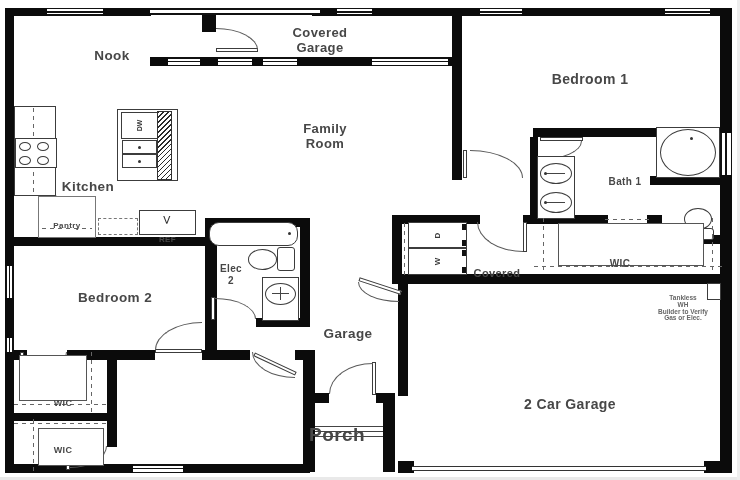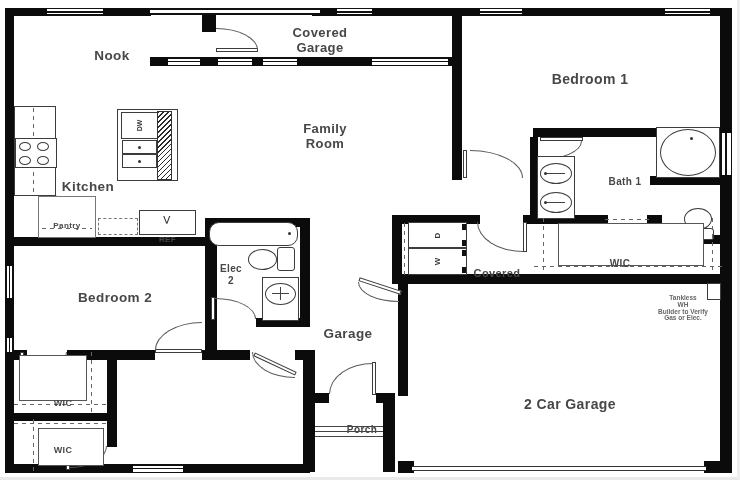--- a/index.html
+++ b/index.html
@@ -212,21 +212,21 @@
     <div>Elec</div>
     <div>2</div>
   </div>
   <div class="lab" style="left:593px;top:163px;width:64px;font-size:10px">Bath 1</div>
   <div class="lab" style="left:45px;top:277px;width:140px;font-size:13.5px">Bedroom 2</div>
   <div class="lab" style="left:458px;top:254px;width:78px;font-size:11px">Covered</div>
   <div class="lab" style="left:596px;top:245px;width:48px;font-size:10px">WIC</div>
   <div class="lab" style="left:310px;top:313px;width:76px;font-size:13.5px">Garage</div>
   <div class="lab" style="left:38px;top:385px;width:50px;font-size:9px">WIC</div>
   <div class="lab" style="left:38px;top:432px;width:50px;font-size:9px">WIC</div>
-  <div class="lab" style="left:324px;top:411px;width:76px;font-size:10px">Porch</div>
+  <div class="lab" style="left:299px;top:411px;width:76px;font-size:19px">Porch</div>
   <div class="lab" style="left:488px;top:383px;width:164px;font-size:14px">2 Car Garage</div>
   <div class="lab" style="left:634px;top:282px;width:98px;font-size:6.5px;line-height:1.05;color:#666;font-weight:600;letter-spacing:0">
     <div>Tankless</div>
     <div>WH</div>
     <div>Builder to Verify</div>
     <div>Gas or Elec.</div>
   </div>
 
   <div style="position:absolute;left:0;top:477px;width:740px;height:3px;background:#e9e9e9"></div>
   <div style="position:absolute;left:737px;top:0;width:3px;height:480px;background:#eeeeee"></div>

